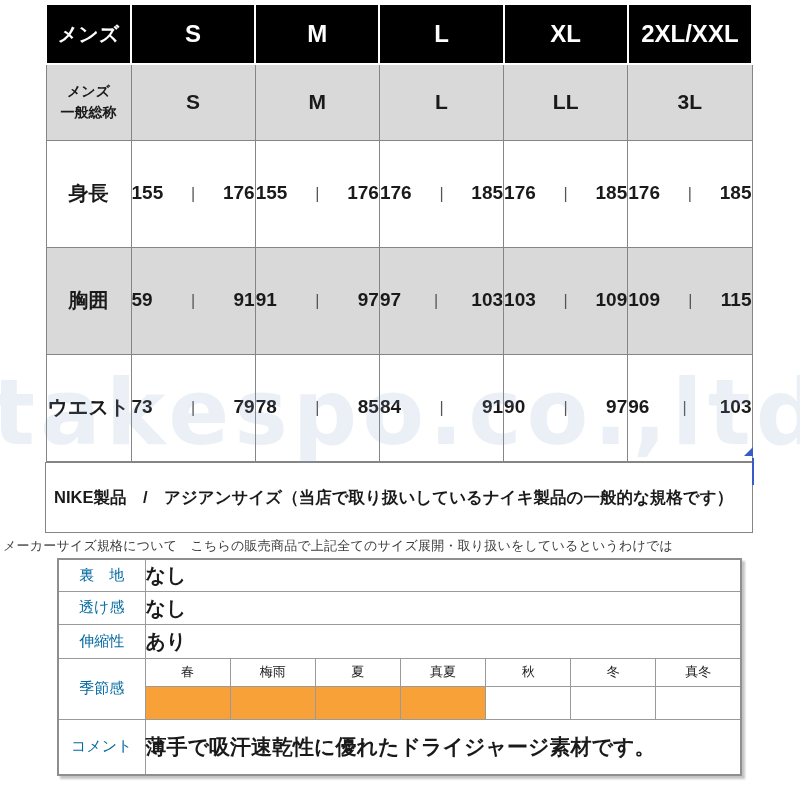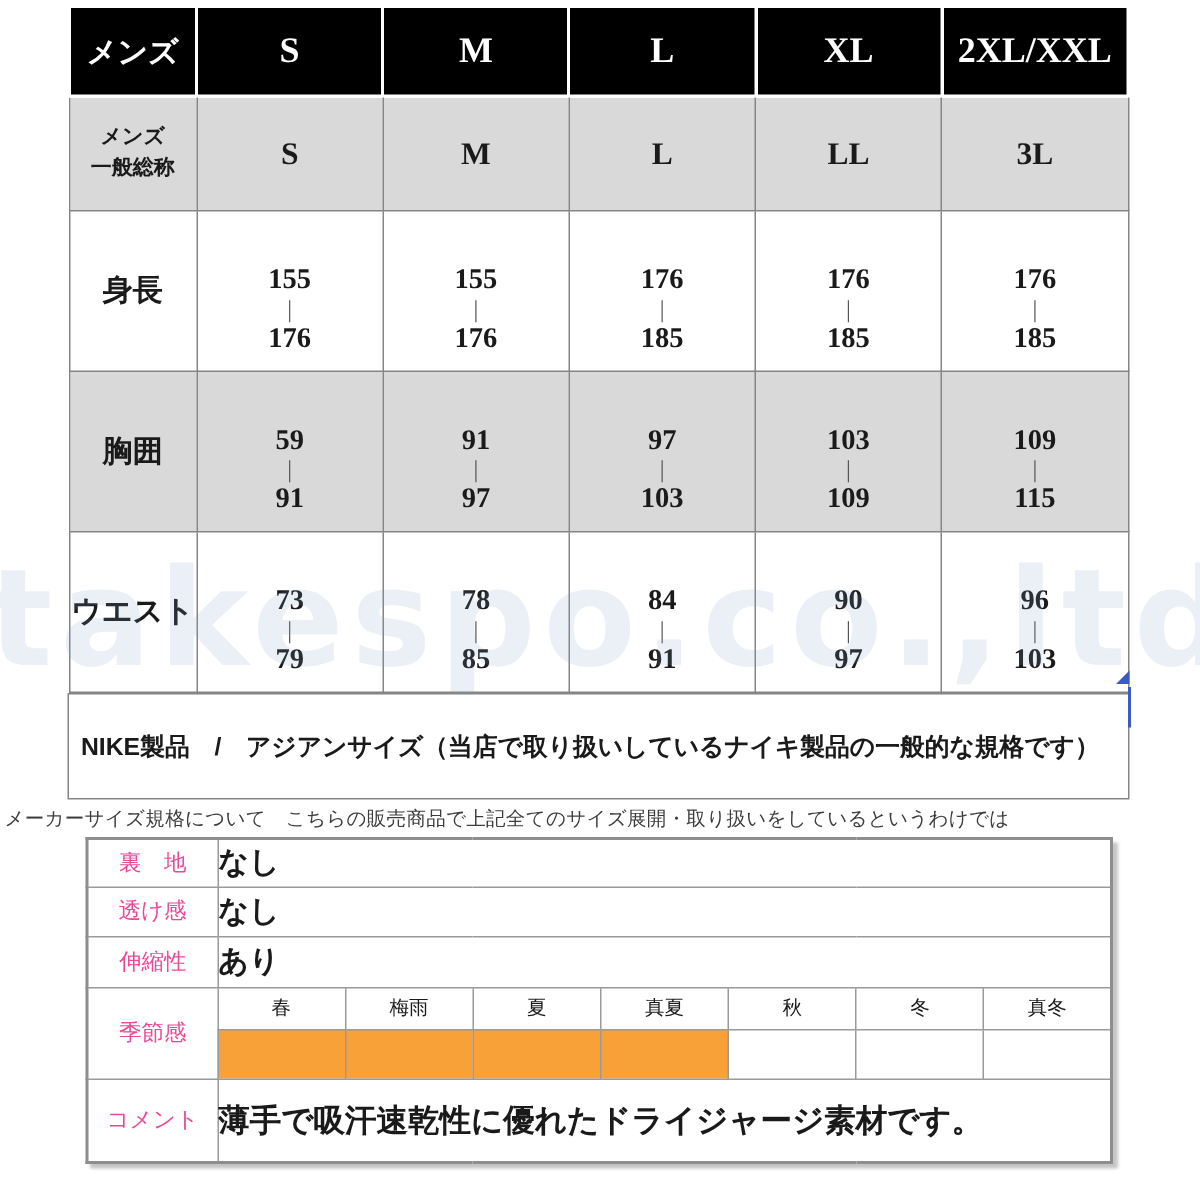--- a/index.html
+++ b/index.html
@@ -3,54 +3,54 @@
 <meta charset="utf-8">
 <style>
   html,body{margin:0;padding:0;background:#ffffff;}
   body{width:800px;height:800px;position:relative;overflow:hidden;
        font-family:"Liberation Sans","DejaVu Sans",sans-serif;color:#1a1a1a;}
 
   
   .size-table{position:absolute;left:45px;top:3px;width:708px;
               border-collapse:collapse;table-layout:fixed;}
   .size-table td{border:1px solid #858585;text-align:center;
-                 vertical-align:middle;padding:0;overflow:hidden;font-family:Liberation Serif, serif;}
+                 vertical-align:middle;padding:0;overflow:hidden;}
   .size-table col.c0{width:85px;}
   tr.hdr{height:60px;}
   tr.hdr td{background:var(--color-header_bg,#000);color:#fff;font-weight:bold;
             font-size:24px;border:2px solid #fff;}
   tr.hdr td.lblh{font-size:20px;}
   tr.r-general{height:76px;}
   tr.r-general td{font-size:21px;font-weight:bold;}
   td.lbl{font-size:20px;font-weight:bold;}
   .sub{display:block;font-size:14px;font-weight:bold;line-height:1.55;}
   tr.r-range{height:106px;}
   .alt td{background:var(--color-row_alt_bg,#d9d9d9);}
-  .range{display:flex;flex-direction:column;justify-content:flex-end;
+  .range{display:flex;justify-content:space-between;
          align-items:center;height:86px;padding:0;margin:10px 0;
          font-size:19px;font-weight:bold;line-height:1.1;}
   .range .sep{font-weight:normal;font-size:16px;color:#555;}
 
   
   .nike-note{position:absolute;left:45px;top:462px;width:708px;height:71px;
              box-sizing:border-box;border:1px solid #858585;display:flex;
              align-items:center;padding-left:8px;font-size:16.5px;font-weight:bold;
              background:#fff;}
 
   
   .maker-note{position:absolute;left:0;top:537px;width:676px;text-align:center;
               font-size:13px;color:#3c3c3c;letter-spacing:0.2px;}
 
   
   .spec-table{position:absolute;left:57px;top:558px;width:685px;
               border-collapse:collapse;table-layout:fixed;background:#fff;
               border:2px solid #8e8e8e;box-shadow:3px 3px 2px rgba(125,125,125,0.45);}
   .spec-table td{border:1px solid #9a9a9a;padding:0;vertical-align:middle;}
   .spec-table col.s0{width:87px;}
-  .spec-label{text-align:center;font-size:15px;color:#ec4899;}
+  .spec-label{text-align:center;font-size:15px;color:#0369a1;}
   tr.sp-r1{height:32px;} tr.sp-r2{height:33px;} tr.sp-r3{height:34px;}
   .spec-value{font-size:20px;font-weight:bold;padding-left:28px;line-height:1;}
   tr.season-names{height:28px;}
   .season-name{font-size:13px;text-align:center;}
   tr.season-cells{height:33px;}
   .season-cell.on{background:var(--color-accent_orange,#f9a139);}
   tr.sp-comment{height:56px;}
   .comment-value{font-size:21px;font-weight:bold;padding-left:28px;}
 
   

